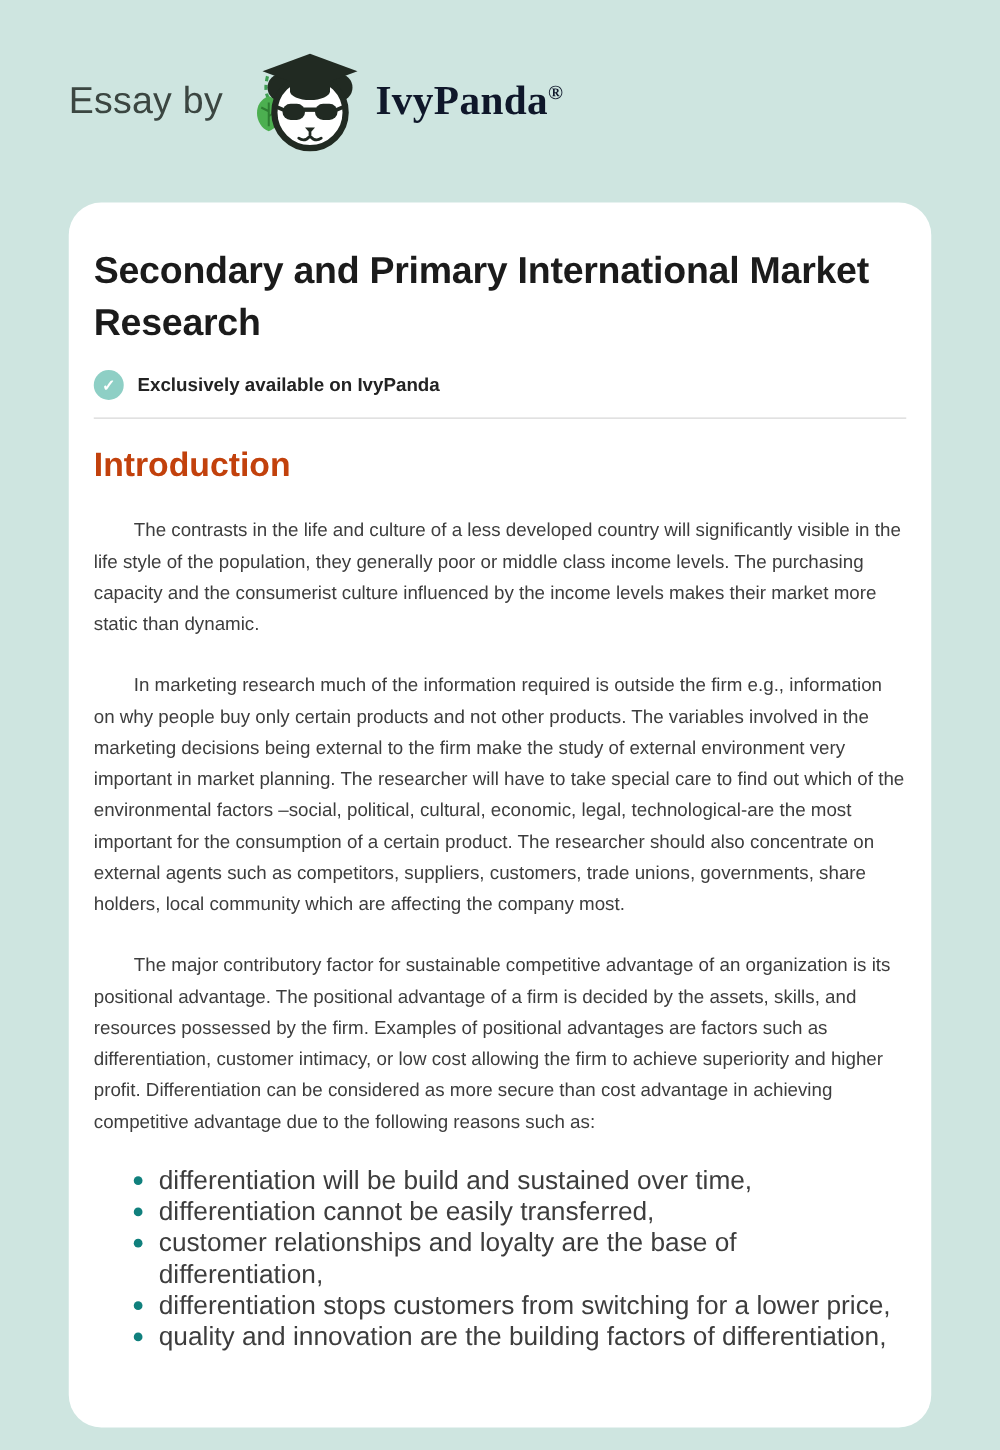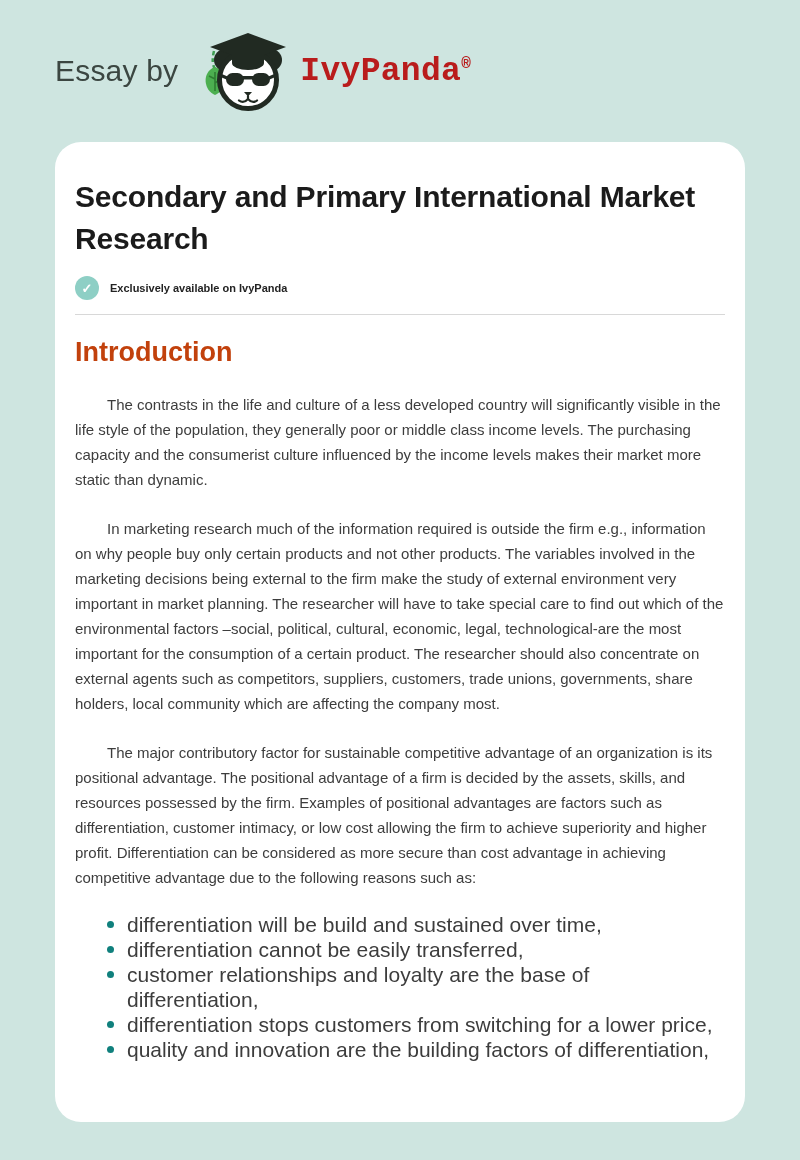--- a/index.html
+++ b/index.html
@@ -6,39 +6,39 @@
   body {
     width: 800px;
     height: 1160px;
     background: #cee5e0;
     font-family: "Liberation Sans", sans-serif;
     overflow: hidden;
   }
   .page-header {
     display: flex;
     align-items: center;
-    height: 142px;
+    height: 162px;
     padding-left: 55px;
     box-sizing: border-box;
   }
   .essay-by {
     font-size: 30px;
     color: #3b4641;
     letter-spacing: 0.2px;
   }
   .logo-wrap {
     margin: 0 10px 0 16px;
     display: flex;
     align-items: center;
   }
   .brand {
-    font-family: Liberation Mono, monospace;
+    font-family: Liberation Serif, serif;
     font-weight: bold;
     font-size: 33px;
-    color: #b91c1c;
+    color: #0f172a;
     letter-spacing: 0.3px;
   }
   .brand .reg {
     font-size: 16px;
     vertical-align: super;
     font-weight: bold;
   }
   .essay-card {
     margin: 0 55px;
     background: #ffffff;
@@ -69,21 +69,21 @@
     background: #8ecfc5;
     color: #ffffff;
     display: flex;
     align-items: center;
     justify-content: center;
     font-size: 13px;
     font-weight: bold;
     flex: 0 0 auto;
   }
   .badge-label {
-    font-size: 11px;
+    font-size: 15px;
     font-weight: bold;
     color: #232323;
   }
   .divider {
     border: none;
     border-top: 1px solid #d8d8d8;
     margin: 14px 0 0 0;
   }
   .section-heading {
     margin: 22px 0 0 0;

